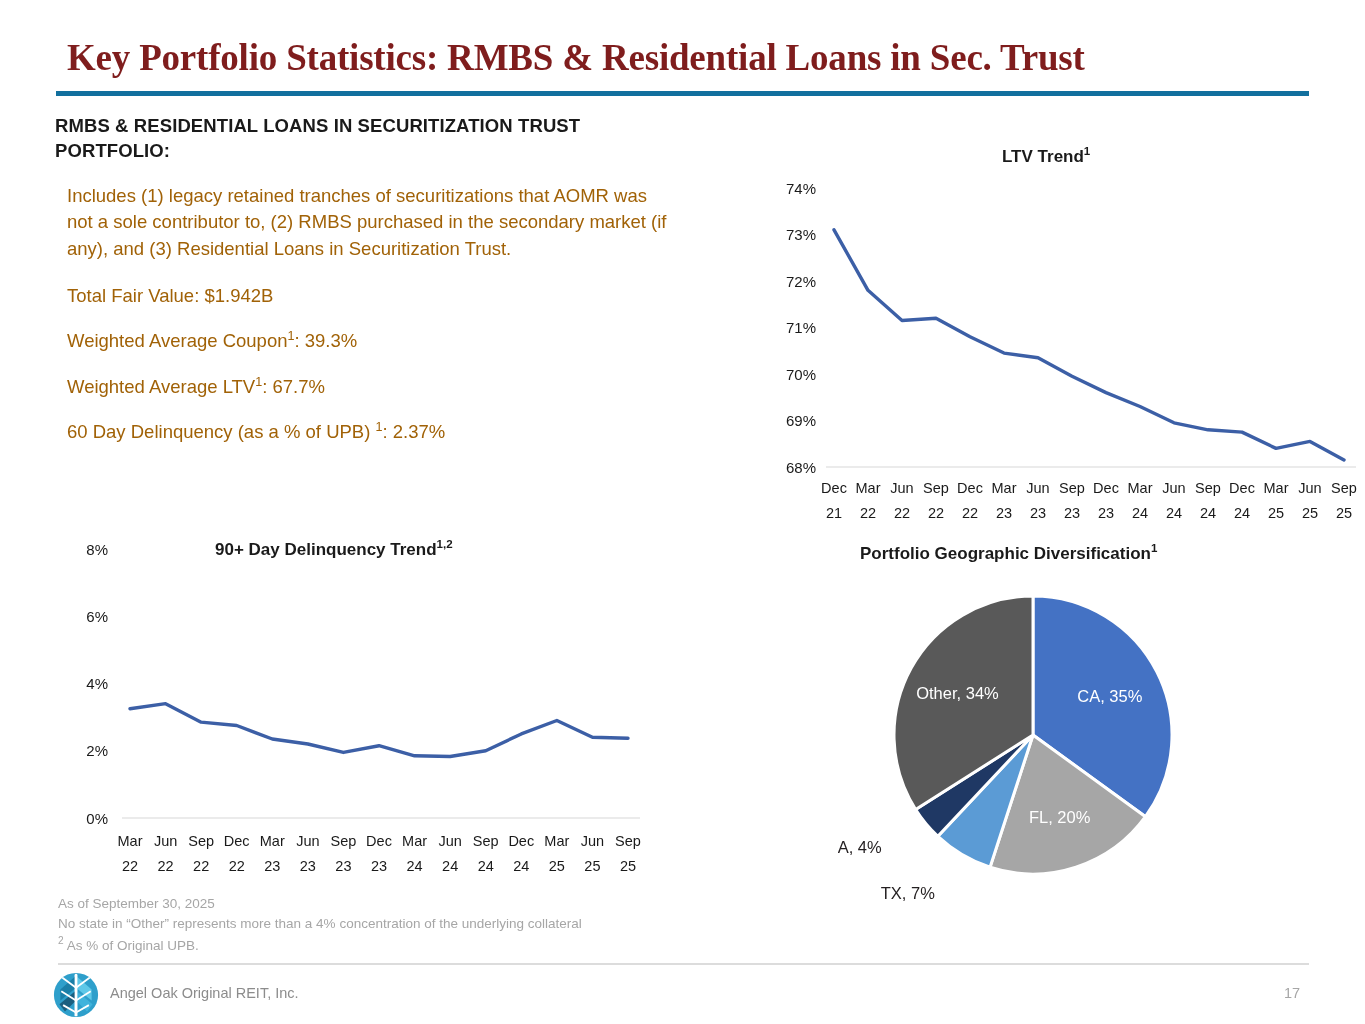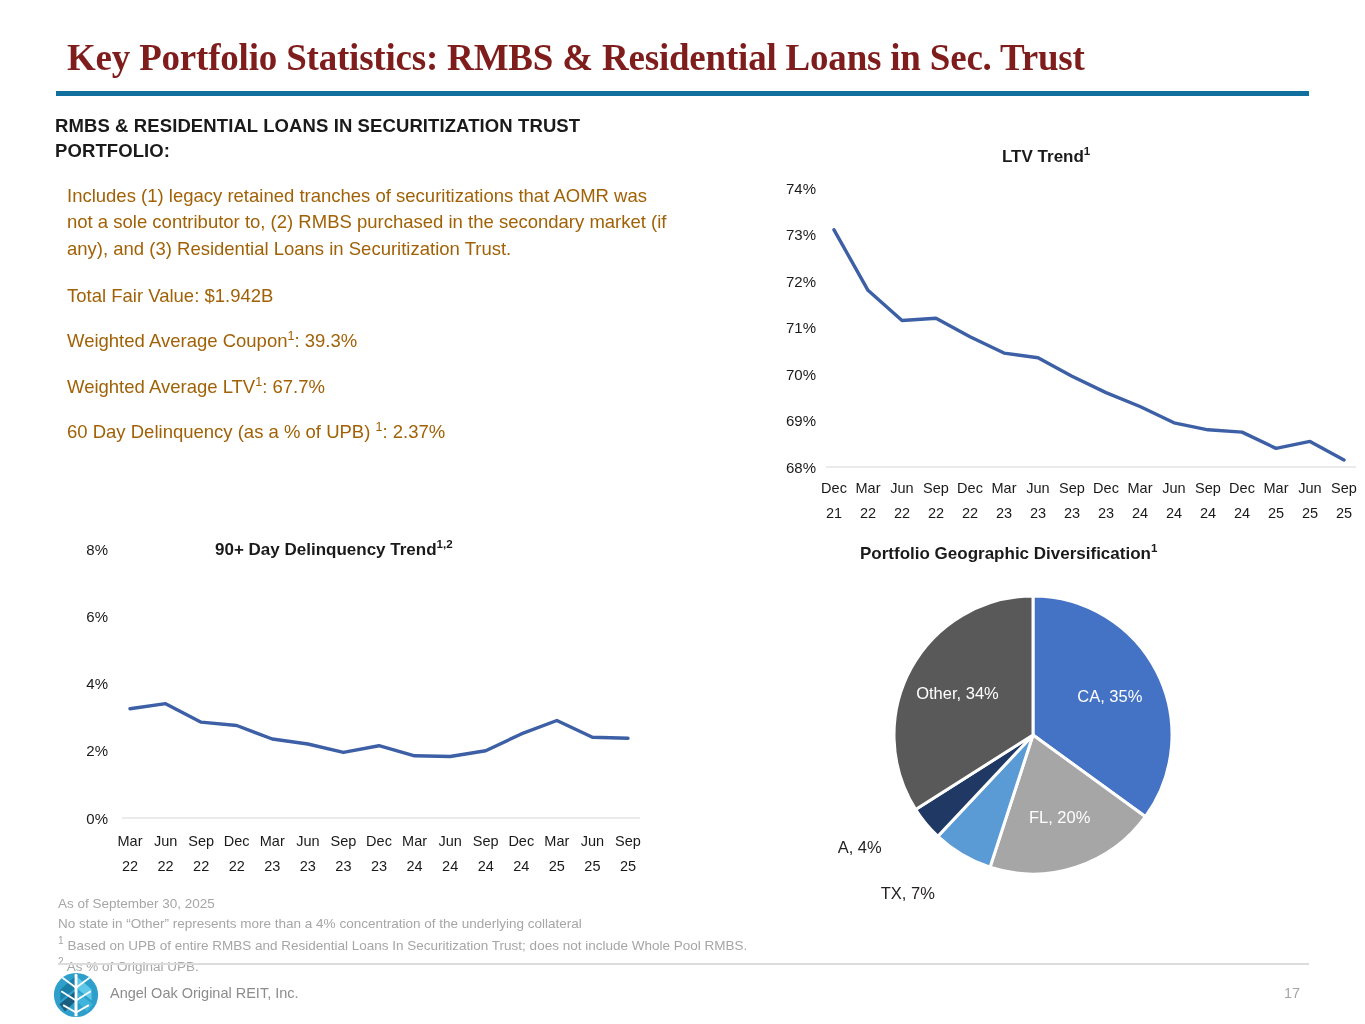--- a/index.html
+++ b/index.html
@@ -263,21 +263,20 @@
       <path d="M 195 205 L 99.84795227591226 306.3266392115762 A 139 139 0 0 1 77.6384183552199 279.4799245020805 Z" fill="#1F3864" stroke="#ffffff" stroke-width="3"></path>
       <text x="43.701208999788435" y="323.27435022652327" text-anchor="end" font-size="16.5" fill="#231F20" font-family="&quot;Liberation Sans&quot;, sans-serif">GA, 4%</text>
       <path d="M 195 205 L 77.6384183552199 279.4799245020805 A 139 139 0 0 1 194.99999999999997 66 Z" fill="#595959" stroke="#ffffff" stroke-width="3"></path>
       <text x="119.47989031381985" y="169.48246836591417" text-anchor="middle" font-size="16.5" fill="#FFFFFF" font-family="&quot;Liberation Sans&quot;, sans-serif">Other, 34%</text>
     </svg>
 </div>
 
 <div class="footnotes">
   <div>As of September 30, 2025</div>
   <div>No state in “Other” represents more than a 4% concentration of the underlying collateral</div>
-  <div><span class="fn-sup">1</span><span> Based on UPB of entire RMBS and Residential Loans In Securitization Trust; does not include Whole Pool RMBS.</span></div>
   <div><span class="fn-sup">2</span><span> As % of Original UPB.</span></div>
 </div>
 
 <div class="footer-rule"></div>
 
 <svg class="footer-logo" viewBox="0 0 100 100">
   <circle cx="50" cy="50" r="48" fill="#2E9FCB"></circle>
   <path d="M50 4 L50 96" stroke="#ffffff" stroke-width="5"></path>
   <path d="M50 8 L16 38 L16 62 L50 34 Z" fill="#1B7FA8"></path>
   <path d="M50 8 L84 38 L84 62 L50 34 Z" fill="#5EC8E8"></path>

